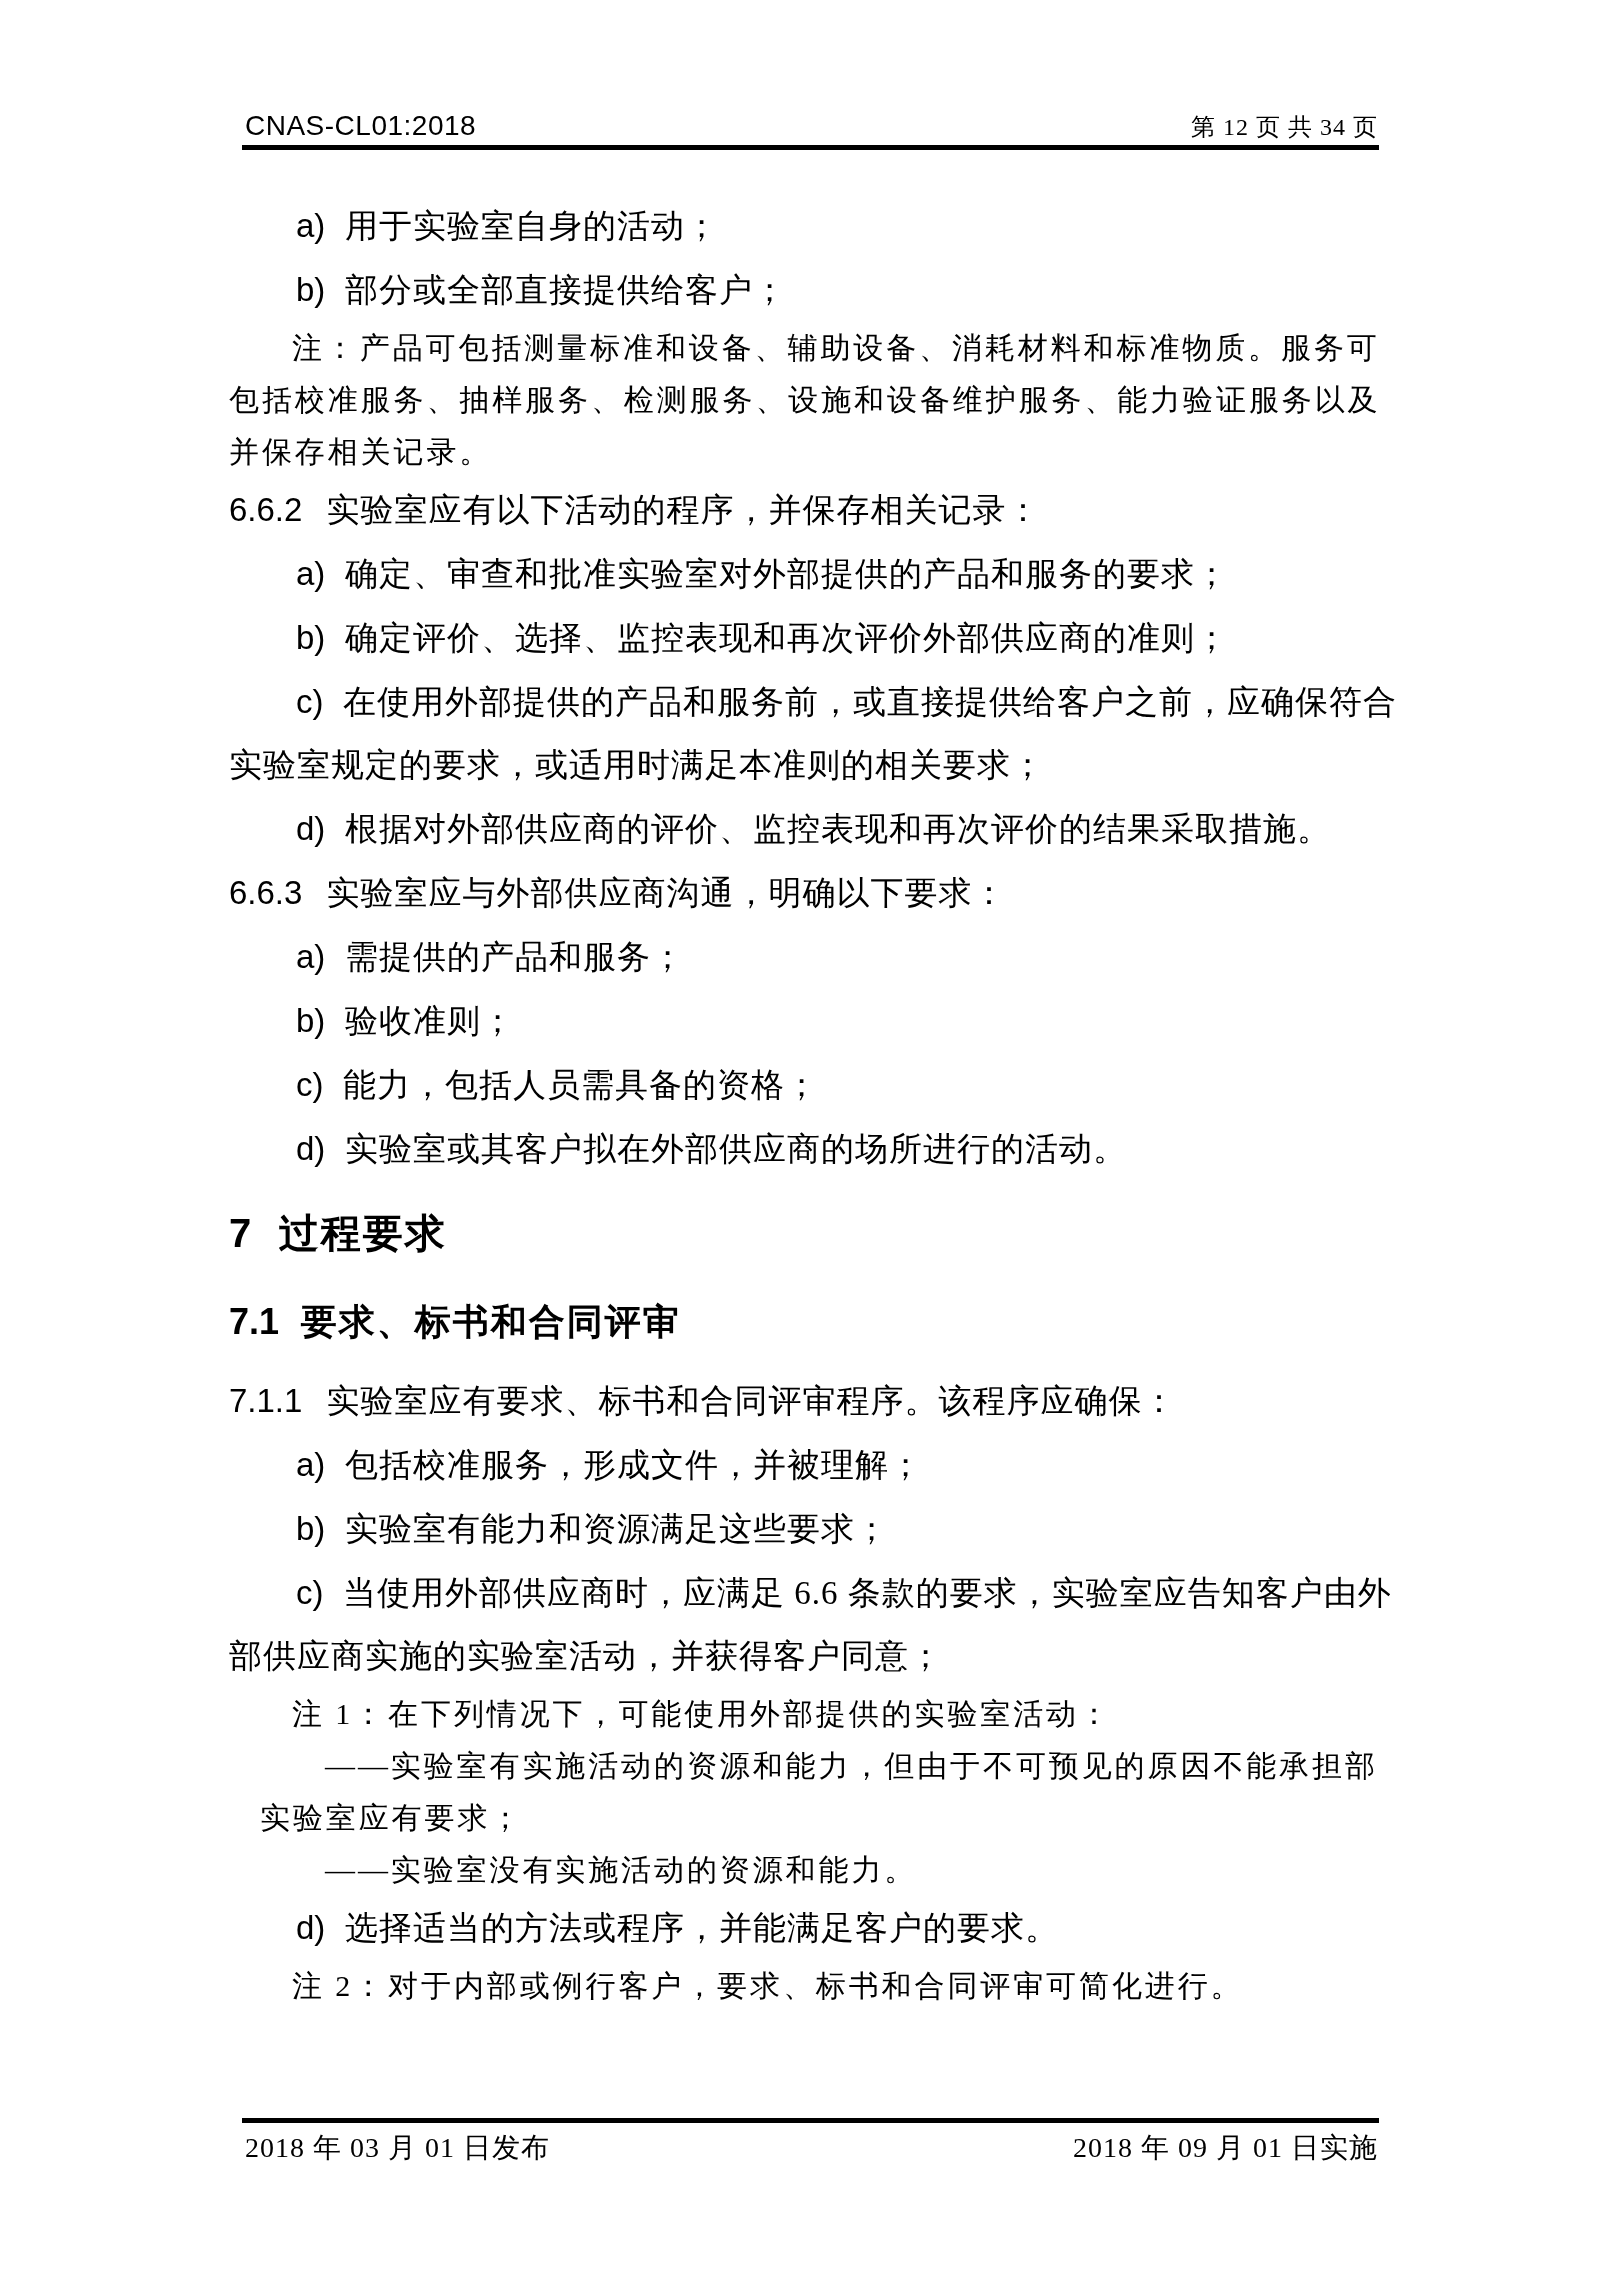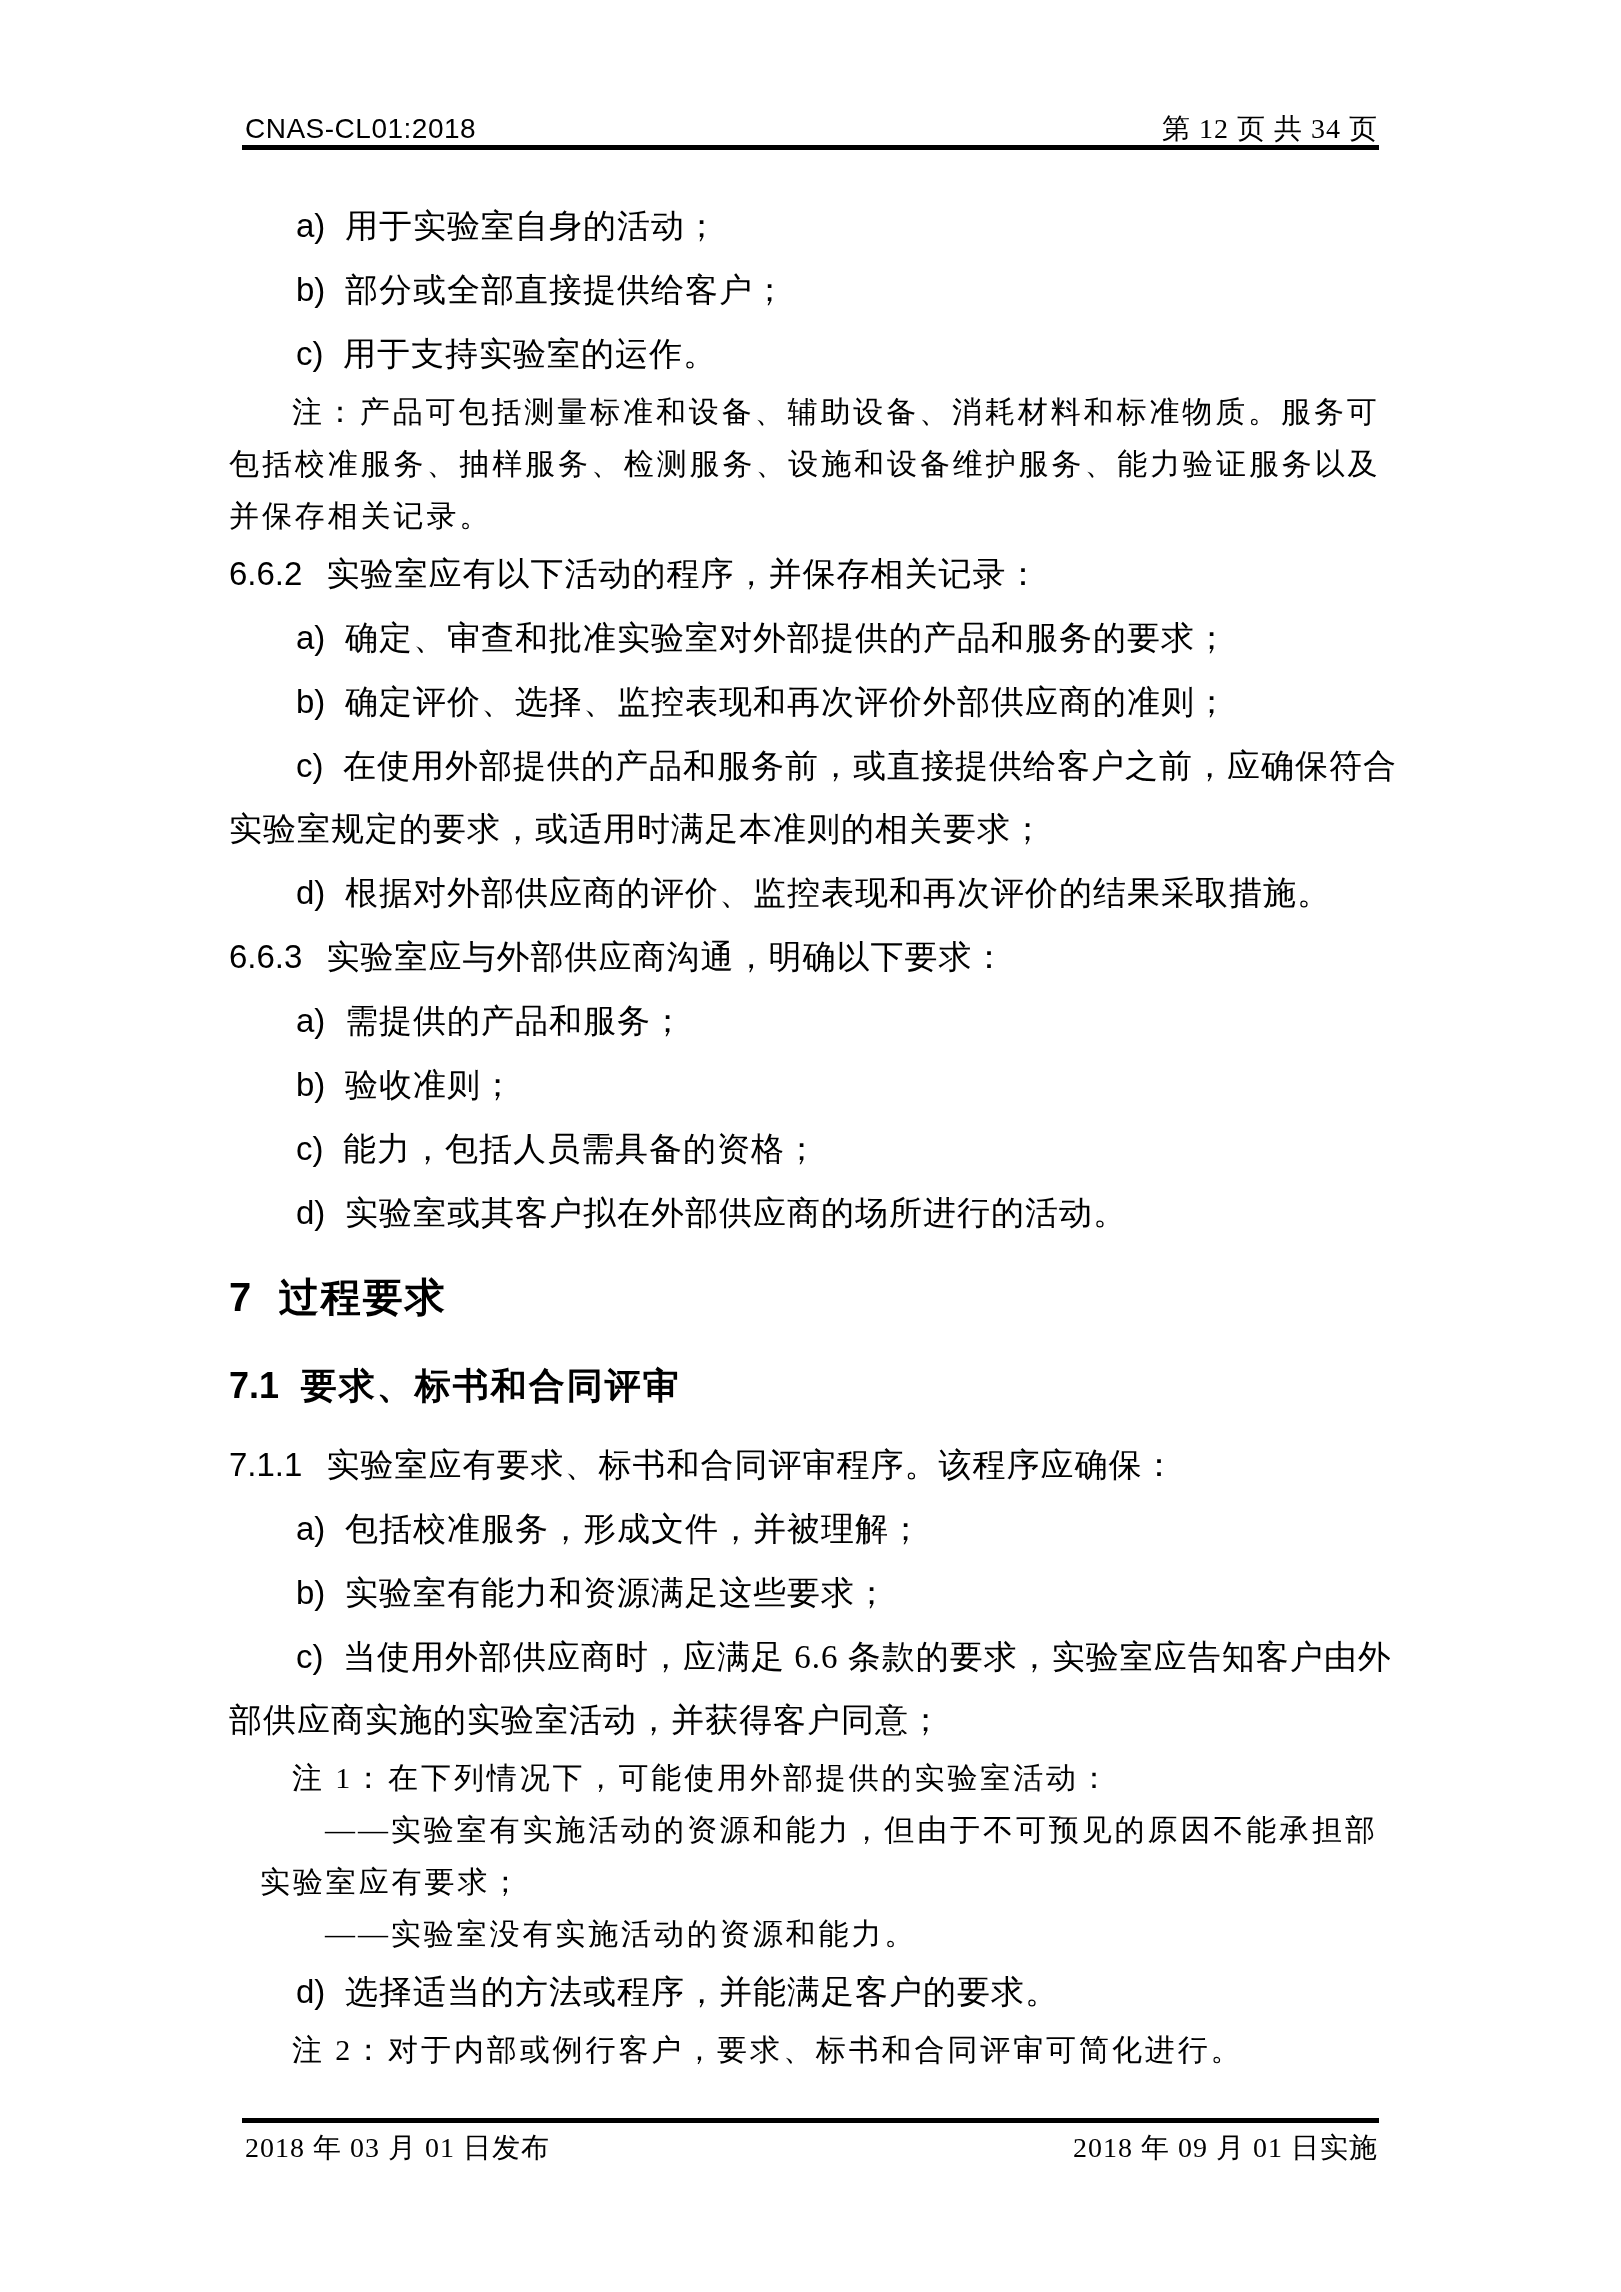--- a/index.html
+++ b/index.html
@@ -15,21 +15,21 @@
 
   
   .header-row {
     position: absolute; left: 245px; top: 110px; width: 1133px;
     display: flex; justify-content: space-between; align-items: baseline; gap: 45px;
   }
   .doc-code {
     font-family: "Liberation Sans", sans-serif;
     font-size: 28px; letter-spacing: 0.5px;
   }
-  .page-info { font-size: 28px; letter-spacing: 1px; }
+  .page-info { font-size: 24px; letter-spacing: 1px; }
   .rule {
     position: absolute; left: 242px; width: 1137px; height: 4.9px;
     background: #000000;
   }
   .rule-header { top: 145px; }
   .rule-footer { top: 2118px; }
 
   
   .footer-row {
     position: absolute; left: 245px; top: 2129px; width: 1133px;
@@ -84,23 +84,20 @@
     <span class="page-info">第 12 页 共 34 页</span>
   </div>
   <div class="rule rule-header"></div>
 
   <div class="content">
       <div class="block block-item">
         <div class="line first"><span class="marker-latin">a)</span><span>用于实验室自身的活动；</span></div>
       </div>
       <div class="block block-item">
         <div class="line first"><span class="marker-latin">b)</span><span>部分或全部直接提供给客户；</span></div>
-      </div>
-      <div class="block block-item">
-        <div class="line first"><span class="marker-latin">c)</span><span>用于支持实验室的运作。</span></div>
       </div>
       <div class="block block-note">
         <div class="line first"><span class="marker-cjk">注：</span><span>产品可包括测量标准和设备、辅助设备、消耗材料和标准物质。服务可</span></div>
         <div class="line cont"><span>包括校准服务、抽样服务、检测服务、设施和设备维护服务、能力验证服务以及</span></div>
         <div class="line cont"><span>并保存相关记录。</span></div>
       </div>
       <div class="block block-clause">
         <div class="line first"><span class="marker-latin">6.6.2</span><span>实验室应有以下活动的程序，并保存相关记录：</span></div>
       </div>
       <div class="block block-item">

